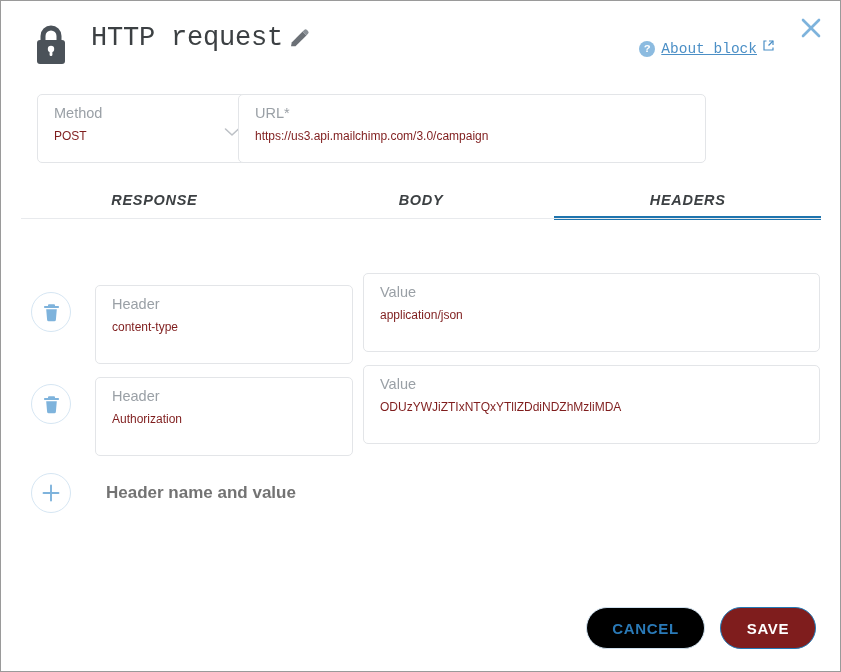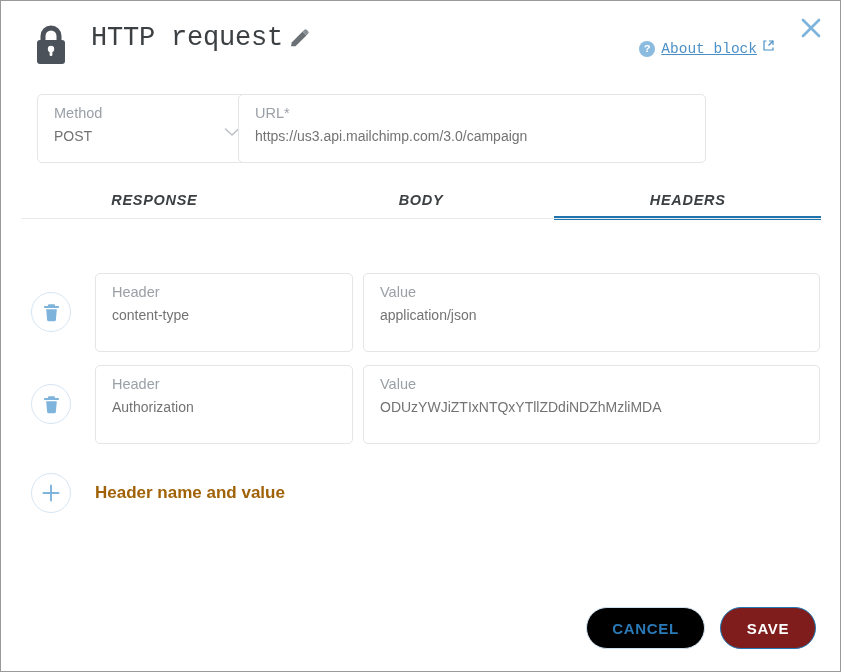--- a/index.html
+++ b/index.html
@@ -112,22 +112,22 @@
     background: #ffffff;
     padding: 9px 16px 0 16px;
   }
   .field-label {
     font-size: 14.5px;
     color: #9aa0a6;
     line-height: 19px;
     white-space: nowrap;
   }
   .field-value {
-    font-size: 14px;
-    color: #737373;
+    font-size: 12px;
+    color: #7f1d1d;
     line-height: 26px;
     white-space: nowrap;
     overflow: hidden;
   }
   .method-field {
     left: 36px;
     top: 0;
     width: 218px;
     height: 69px;
   }
@@ -214,21 +214,21 @@
   .delete-btn svg {
     position: absolute;
     left: 11px;
     top: 10px;
     width: 17px;
     height: 19px;
   }
   .kv-key {
     position: absolute;
     left: 94px;
-    top: 0;
+    top: 12px;
     width: 258px;
     height: 79px;
   }
   .kv-val {
     position: absolute;
     left: 362px;
     top: 0;
     width: 457px;
     height: 79px;
   }
@@ -254,24 +254,24 @@
     background: #ffffff;
   }
   .add-circle svg {
     position: absolute;
     left: 9px;
     top: 9px;
     width: 20px;
     height: 20px;
   }
   .add-label {
-    margin-left: 24px;
+    margin-left: 35px;
     font-size: 17px;
     font-weight: 700;
-    color: #a16207;
+    color: #737373;
     white-space: nowrap;
   }
 
   
   .footer {
     position: absolute;
     right: 24px;
     bottom: 22px;
     display: flex;
     align-items: center;

